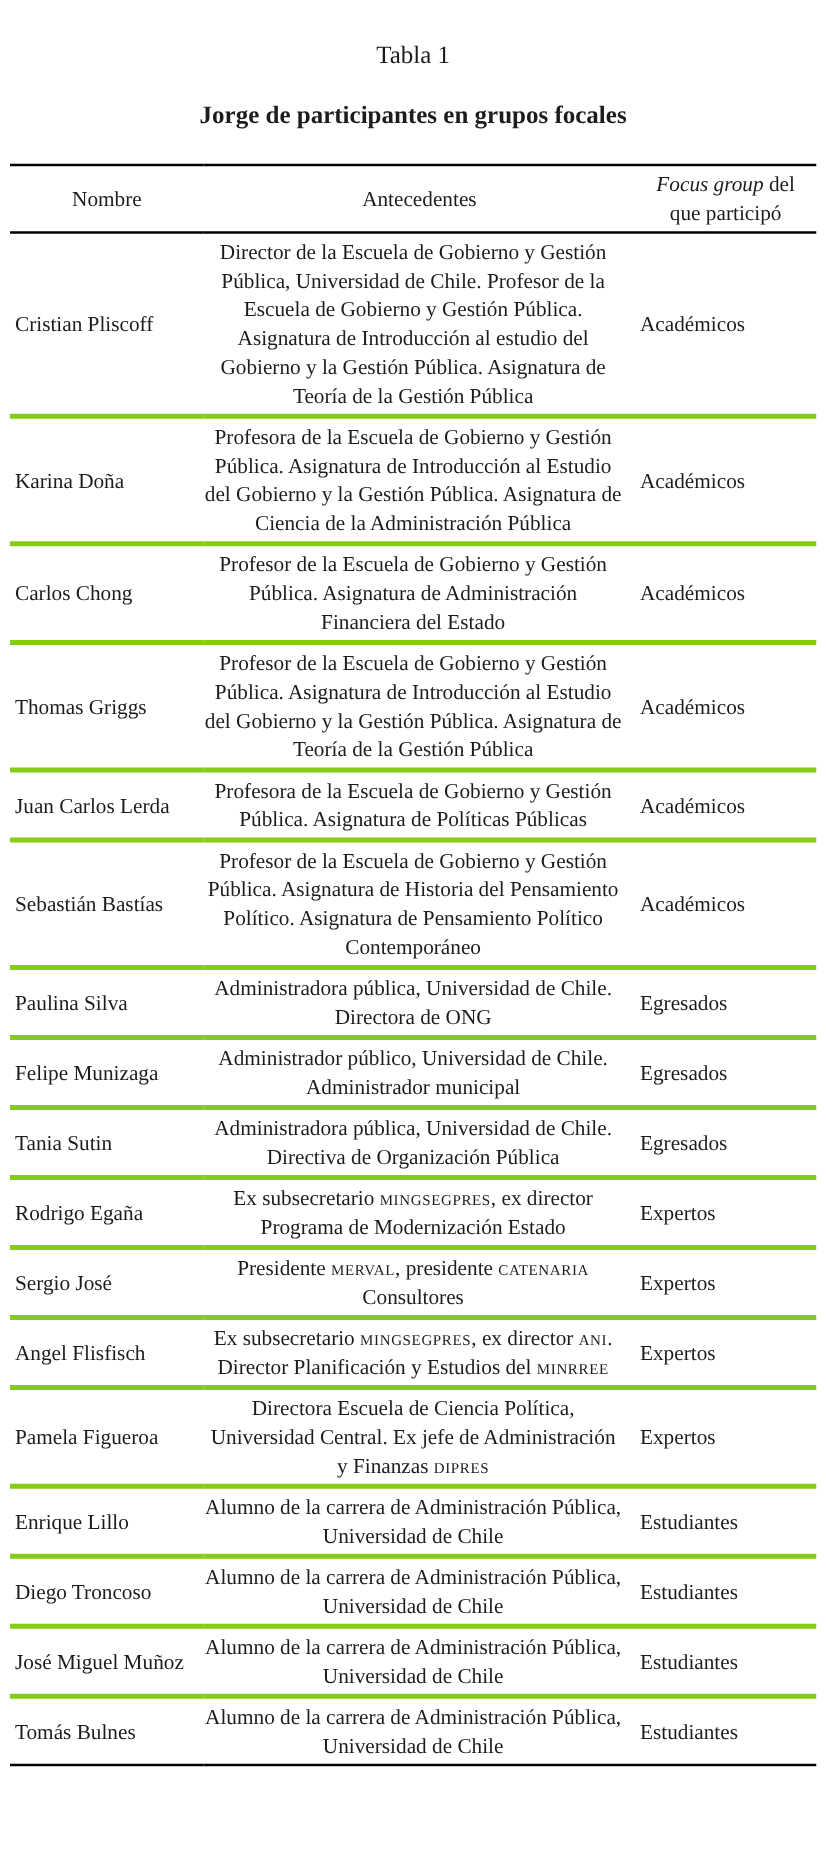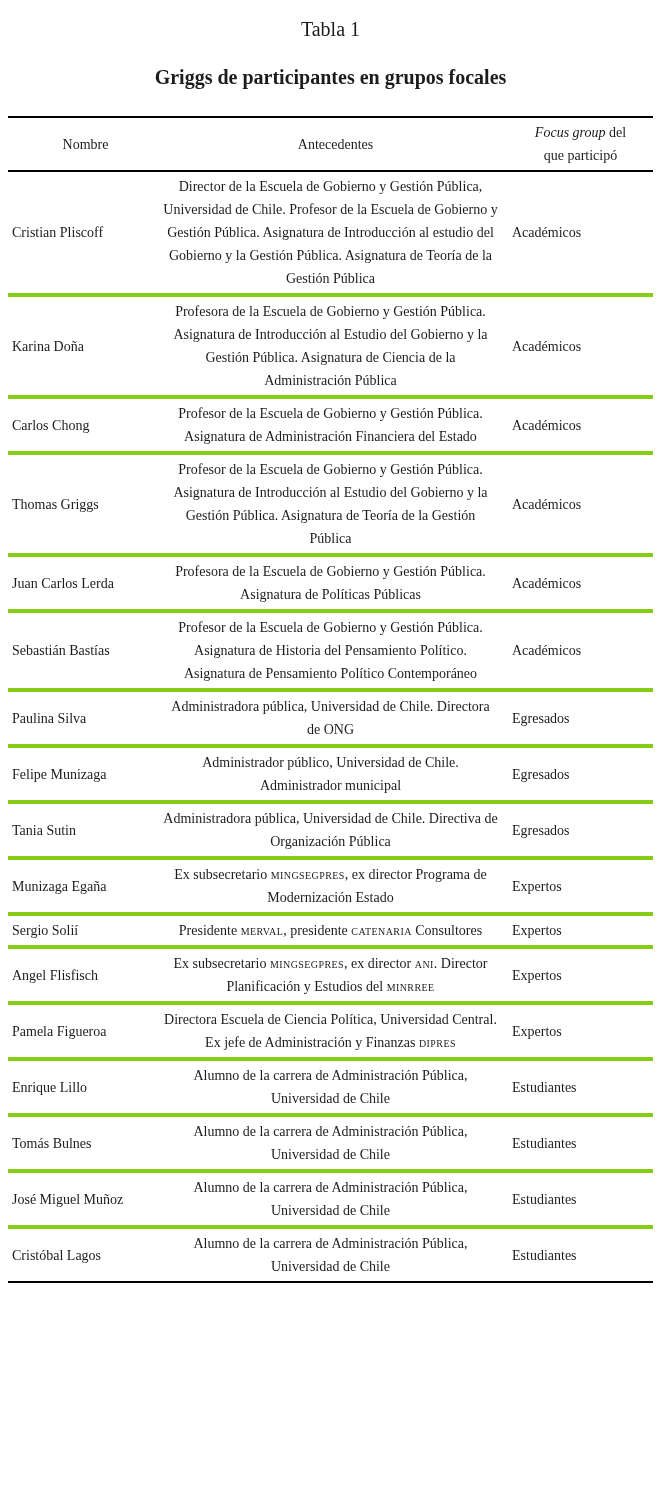--- a/index.html
+++ b/index.html
@@ -14,35 +14,35 @@
   }
   .page {
     width: 661px;
     box-sizing: border-box;
     padding: 12px 8px 16px 8px;
   }
   .table-label {
     text-align: center;
     font-size: 20px;
     line-height: 24px;
-    margin-top: 5px;
+    margin-top: 20px;
   }
   .table-title {
     text-align: center;
     font-size: 20px;
     line-height: 24px;
     font-weight: bold;
     margin-top: 24px;
   }
   table.participants {
     width: 645px;
     border-collapse: collapse;
     table-layout: fixed;
     margin-top: 27px;
-    font-size: 14px;
+    font-size: 17px;
     line-height: 23px;
     border-top: 2px solid #000;
     border-bottom: 2px solid #000;
   }
   thead th {
     font-weight: normal;
     vertical-align: middle;
     text-align: center;
     padding: 3px 4px;
     border-bottom: 2px solid #000;
@@ -74,21 +74,21 @@
     letter-spacing: 0.03em;
   }
 </style>
 </head>
 <body>
 
 <div class="page">
 
   <div class="table-label">Tabla 1</div>
 
-  <div class="table-title">Griggs de participantes en grupos focales</div>
+  <div class="table-title">Jorge de participantes en grupos focales</div>
 
   <table class="participants">
     <colgroup>
       <col style="width:155px">
       <col style="width:345px">
       <col style="width:145px">
     </colgroup>
     <thead>
       <tr>
         <th>Nombre</th>
@@ -139,55 +139,55 @@
           <td class="col-nombre">Felipe Munizaga</td>
           <td class="col-antecedentes"><span>Administrador público, Universidad de Chile. Administrador municipal</span></td>
           <td class="col-grupo">Egresados</td>
         </tr>
         <tr>
           <td class="col-nombre">Tania Sutin</td>
           <td class="col-antecedentes"><span>Administradora pública, Universidad de Chile. Directiva de Organización Pública</span></td>
           <td class="col-grupo">Egresados</td>
         </tr>
         <tr>
-          <td class="col-nombre">Munizaga Egaña</td>
+          <td class="col-nombre">Rodrigo Egaña</td>
           <td class="col-antecedentes"><span>Ex subsecretario </span><span class="sc">MINGSEGPRES</span><span>, ex director Programa de Modernización Estado</span></td>
           <td class="col-grupo">Expertos</td>
         </tr>
         <tr>
-          <td class="col-nombre">Sergio Solií</td>
+          <td class="col-nombre">Sergio José</td>
           <td class="col-antecedentes"><span>Presidente </span><span class="sc">MERVAL</span><span>, presidente </span><span class="sc">CATENARIA</span><span> Consultores</span></td>
           <td class="col-grupo">Expertos</td>
         </tr>
         <tr>
           <td class="col-nombre">Angel Flisfisch</td>
           <td class="col-antecedentes"><span>Ex subsecretario </span><span class="sc">MINGSEGPRES</span><span>, ex director </span><span class="sc">ANI</span><span>. Director Planificación y Estudios del </span><span class="sc">MINRREE</span></td>
           <td class="col-grupo">Expertos</td>
         </tr>
         <tr>
           <td class="col-nombre">Pamela Figueroa</td>
           <td class="col-antecedentes"><span>Directora Escuela de Ciencia Política, Universidad Central. Ex jefe de Administración y Finanzas </span><span class="sc">DIPRES</span></td>
           <td class="col-grupo">Expertos</td>
         </tr>
         <tr>
           <td class="col-nombre">Enrique Lillo</td>
           <td class="col-antecedentes"><span>Alumno de la carrera de Administración Pública, Universidad de Chile</span></td>
           <td class="col-grupo">Estudiantes</td>
         </tr>
         <tr>
-          <td class="col-nombre">Tomás Bulnes</td>
+          <td class="col-nombre">Diego Troncoso</td>
           <td class="col-antecedentes"><span>Alumno de la carrera de Administración Pública, Universidad de Chile</span></td>
           <td class="col-grupo">Estudiantes</td>
         </tr>
         <tr>
           <td class="col-nombre">José Miguel Muñoz</td>
           <td class="col-antecedentes"><span>Alumno de la carrera de Administración Pública, Universidad de Chile</span></td>
           <td class="col-grupo">Estudiantes</td>
         </tr>
         <tr>
-          <td class="col-nombre">Cristóbal Lagos</td>
+          <td class="col-nombre">Tomás Bulnes</td>
           <td class="col-antecedentes"><span>Alumno de la carrera de Administración Pública, Universidad de Chile</span></td>
           <td class="col-grupo">Estudiantes</td>
         </tr>
       </tbody>
   </table>
 
 </div>
 
 </body></html>

